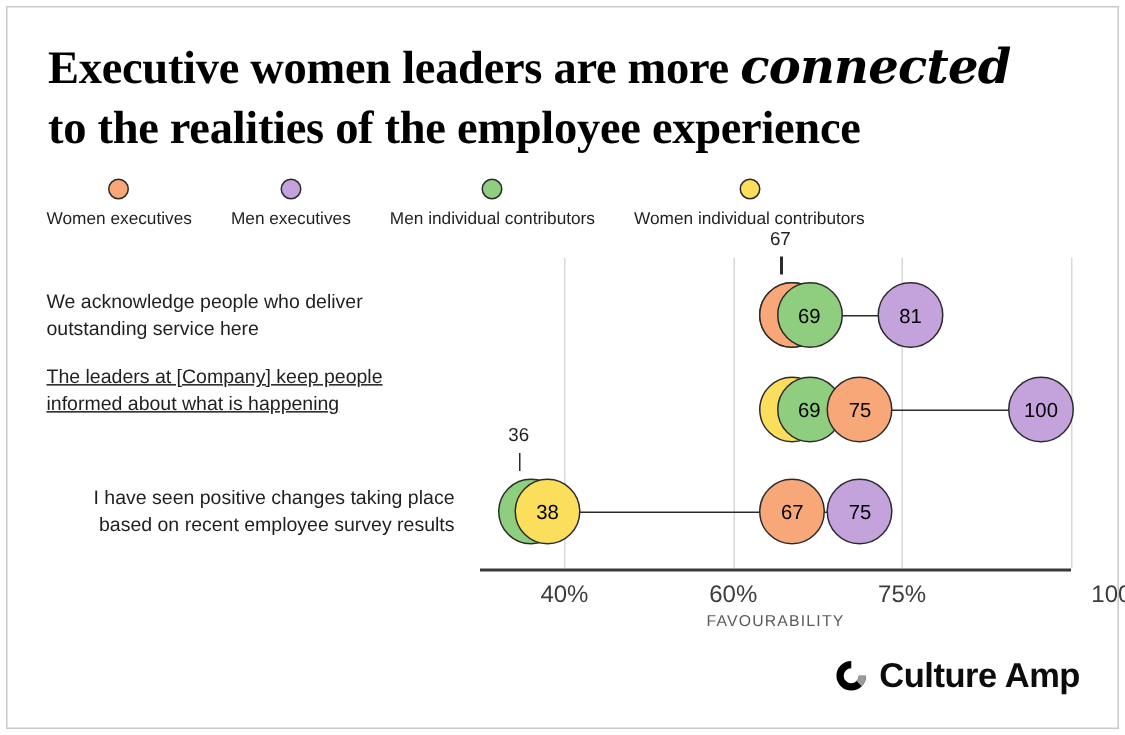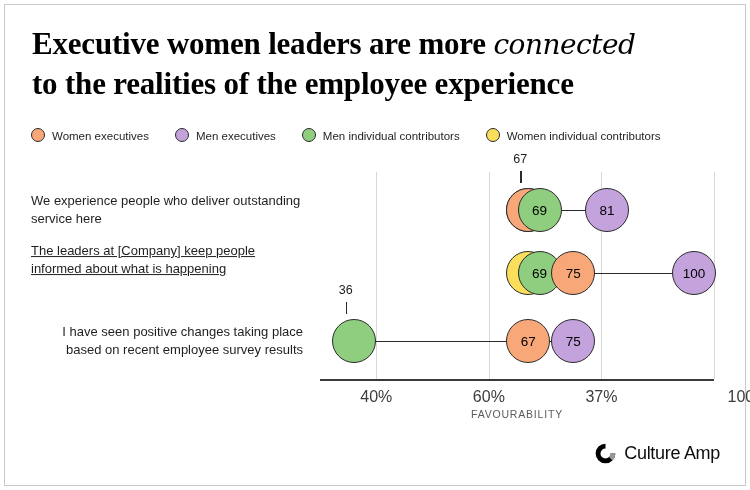--- a/index.html
+++ b/index.html
@@ -36,40 +36,41 @@
     font-family: "Liberation Serif", "DejaVu Serif", serif;
     font-weight: bold;
     font-size: 31px;
     line-height: 1.28;
     color: #000000;
     letter-spacing: -0.2px;
   }
   .title .script {
     font-family: "DejaVu Serif", "Liberation Serif", serif;
     font-style: italic;
-    font-weight: normal;
-    font-size: 28px;
+    font-weight: bold;
+    font-size: 32px;
     letter-spacing: -0.5px;
     text-align: right;
   }
 
   
   .legend {
     position: absolute;
     left: 31px;
     top: 125px;
     display: flex;
     align-items: center;
     gap: 26px;
     height: 20px;
   }
   .legend-item {
     display: flex;
-    align-items: flex-end;
+    align-items: center;
     gap: 7px;
+    flex-direction: column;
   }
   .legend-dot {
     width: 14px;
     height: 14px;
     border-radius: 50%;
     border: 1px solid #2b2b2b;
     box-sizing: border-box;
     flex: none;
   }
   .legend-label {
@@ -163,22 +164,22 @@
     display: flex;
     align-items: center;
     gap: 8px;
   }
   .logo-mark {
     width: 21px;
     height: 21px;
     flex: none;
   }
   .logo-text {
-    font-size: 18px;
-    font-weight: normal;
+    font-size: 23px;
+    font-weight: bold;
     color: #0c0c0c;
     letter-spacing: -0.3px;
   }
 </style>
 </head>
 <body>
 
 <div id="root">
 
   <div class="frame"></div>
@@ -208,24 +209,24 @@
     </div>
 
   <div class="chart" id="chart">
       <div class="gridline" style="left: 376.286px; top: 172px; height: 207px;"></div>
       <div class="gridline" style="left: 488.857px; top: 172px; height: 207px;"></div>
       <div class="gridline" style="left: 601.429px; top: 172px; height: 207px;"></div>
       <div class="gridline" style="left: 714px; top: 172px; height: 207px;"></div>
       <div class="axis-line" style="left: 320px; top: 379px; width: 394px;"></div>
       <div class="tick-label" style="left: 376.286px; top: 388px;">40%</div>
       <div class="tick-label" style="left: 488.857px; top: 388px;">60%</div>
-      <div class="tick-label" style="left: 601.429px; top: 388px;">37%</div>
+      <div class="tick-label" style="left: 601.429px; top: 388px;">75%</div>
       <div class="tick-label" style="left: 748px; top: 388px;">100%</div>
       <div class="axis-title" style="left: 517px; top: 408px;">FAVOURABILITY</div>
-      <div class="row-label" style="top: 210px;">We experience people who deliver outstanding service here</div>
+      <div class="row-label" style="top: 210px;">We acknowledge people who deliver outstanding service here</div>
       <div class="connector" style="left: 528.257px; top: 210px; width: 78.8px;"></div>
       <div class="bubble" title="Women individual contributors: 67" style="left: 506.257px; top: 188px; width: 44px; height: 44px; background: rgb(250, 222, 92); z-index: 11;">
         <span style="visibility: hidden;">67</span>
       </div>
       <div class="bubble" title="Women executives: 67" style="left: 506.257px; top: 188px; width: 44px; height: 44px; background: rgb(248, 168, 120); z-index: 12;">
         <span>67</span>
       </div>
       <div class="bubble" title="Men individual contributors: 69" style="left: 517.514px; top: 188px; width: 44px; height: 44px; background: rgb(143, 206, 126); z-index: 13;">
         <span>69</span>
       </div>
@@ -243,20 +244,23 @@
       <div class="bubble" title="Women executives: 75" style="left: 551.286px; top: 251px; width: 44px; height: 44px; background: rgb(248, 168, 120); z-index: 13;">
         <span>75</span>
       </div>
       <div class="bubble" title="Men executives: 100" style="left: 672px; top: 251px; width: 44px; height: 44px; background: rgb(196, 163, 221); z-index: 14;">
         <span>100</span>
       </div>
       <div class="row-label" style="top: 341px; text-align: right;">I have seen positive changes taking place based on recent employee survey results</div>
       <div class="connector" style="left: 353.771px; top: 341px; width: 219.514px;"></div>
       <div class="bubble" title="Men individual contributors: 36" style="left: 331.771px; top: 319px; width: 44px; height: 44px; background: rgb(143, 206, 126); z-index: 11;">
         <span style="visibility: hidden;">36</span>
+      </div>
+      <div class="bubble" title="Women individual contributors: 38" style="left: 343.029px; top: 319px; width: 44px; height: 44px; background: rgb(250, 222, 92); z-index: 12;">
+        <span>38</span>
       </div>
       <div class="bubble" title="Women executives: 67" style="left: 506.257px; top: 319px; width: 44px; height: 44px; background: rgb(248, 168, 120); z-index: 13;">
         <span>67</span>
       </div>
       <div class="bubble" title="Men executives: 75" style="left: 551.286px; top: 319px; width: 44px; height: 44px; background: rgb(196, 163, 221); z-index: 14;">
         <span>75</span>
       </div>
       <div class="annot-tick" style="left: 520.257px; top: 171px; height: 12px; z-index: 30;"></div>
       <div class="annot" style="left: 520.257px; top: 152px; z-index: 30;">67</div>
       <div class="annot-tick" style="left: 345.771px; top: 302px; height: 12px; z-index: 30;"></div>

